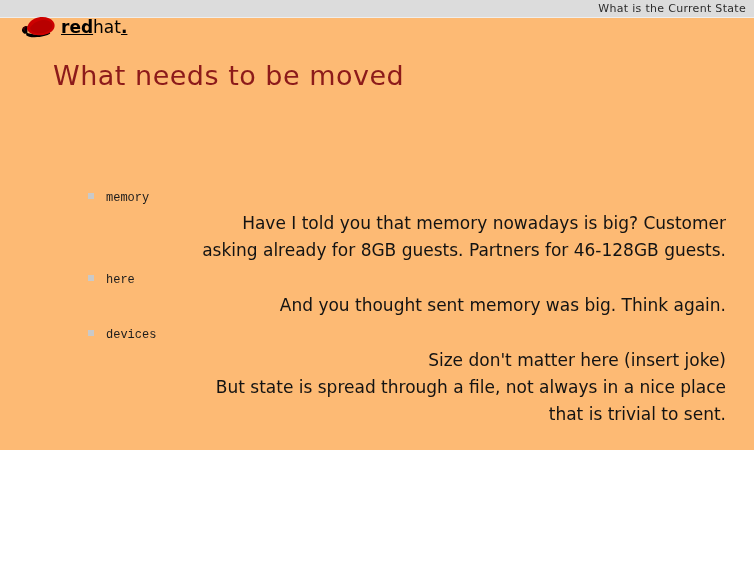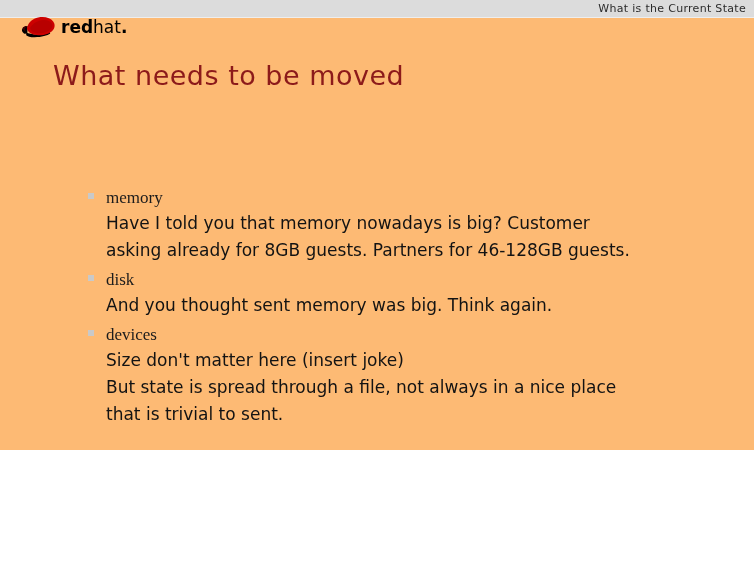--- a/index.html
+++ b/index.html
@@ -66,21 +66,21 @@
   #logo-mark svg { display: block; }
   #logo-word {
     font-family: "DejaVu Sans", sans-serif;
     font-size: 17px;
     line-height: 17px;
     color: #000000;
     white-space: nowrap;
     position: relative;
     top: -3px;
   }
-  #logo-word .bold { font-weight: bold; }
+  #logo-word .bold { font-weight: bold; text-decoration: underline; }
   #logo-word .light { font-weight: normal; }
 
   
   #slide-title {
     position: absolute;
     left: 53px;
     top: 59px;
     font-family: "DejaVu Sans", sans-serif;
     font-weight: normal;
     font-size: 27px;
@@ -104,34 +104,35 @@
   .marker {
     position: absolute;
     left: 2px;
     top: 7px;
     width: 6px;
     height: 6px;
     background: #c9c9c9;
   }
   .bullet-head {
     margin-left: 20px;
-    font-family: Liberation Serif, serif;
-    font-size: 17px;
+    font-family: Liberation Mono, monospace;
+    font-size: 12px;
     line-height: 24px;
     color: #1c1c1c;
   }
   .bullet-lines {
     margin-left: 20px;
   }
   .bullet-lines .line {
     font-family: "DejaVu Sans", sans-serif;
     font-size: 17px;
     line-height: 27px;
     color: #131313;
     white-space: nowrap;
+    text-align: right;
   }
 </style>
 </head>
 <body>
 
 <div id="slide">
 
   <div id="header-bar"></div>
   <div id="header-underline"></div>
   <div id="header-title">What is the Current State</div>
@@ -157,21 +158,21 @@
       <span class="marker"></span>
       <div class="bullet-head">memory</div>
       <div class="bullet-lines">
         <div class="line">Have I told you that memory nowadays is big? Customer</div>
         <div class="line">asking already for 8GB guests.  Partners for 46-128GB guests.</div>
       </div>
     </div>
 
     <div class="bullet-block">
       <span class="marker"></span>
-      <div class="bullet-head">disk</div>
+      <div class="bullet-head">here</div>
       <div class="bullet-lines">
         <div class="line">And you thought sent memory was big.  Think again.</div>
       </div>
     </div>
 
     <div class="bullet-block">
       <span class="marker"></span>
       <div class="bullet-head">devices</div>
       <div class="bullet-lines">
         <div class="line">Size don't matter here (insert joke)</div>

